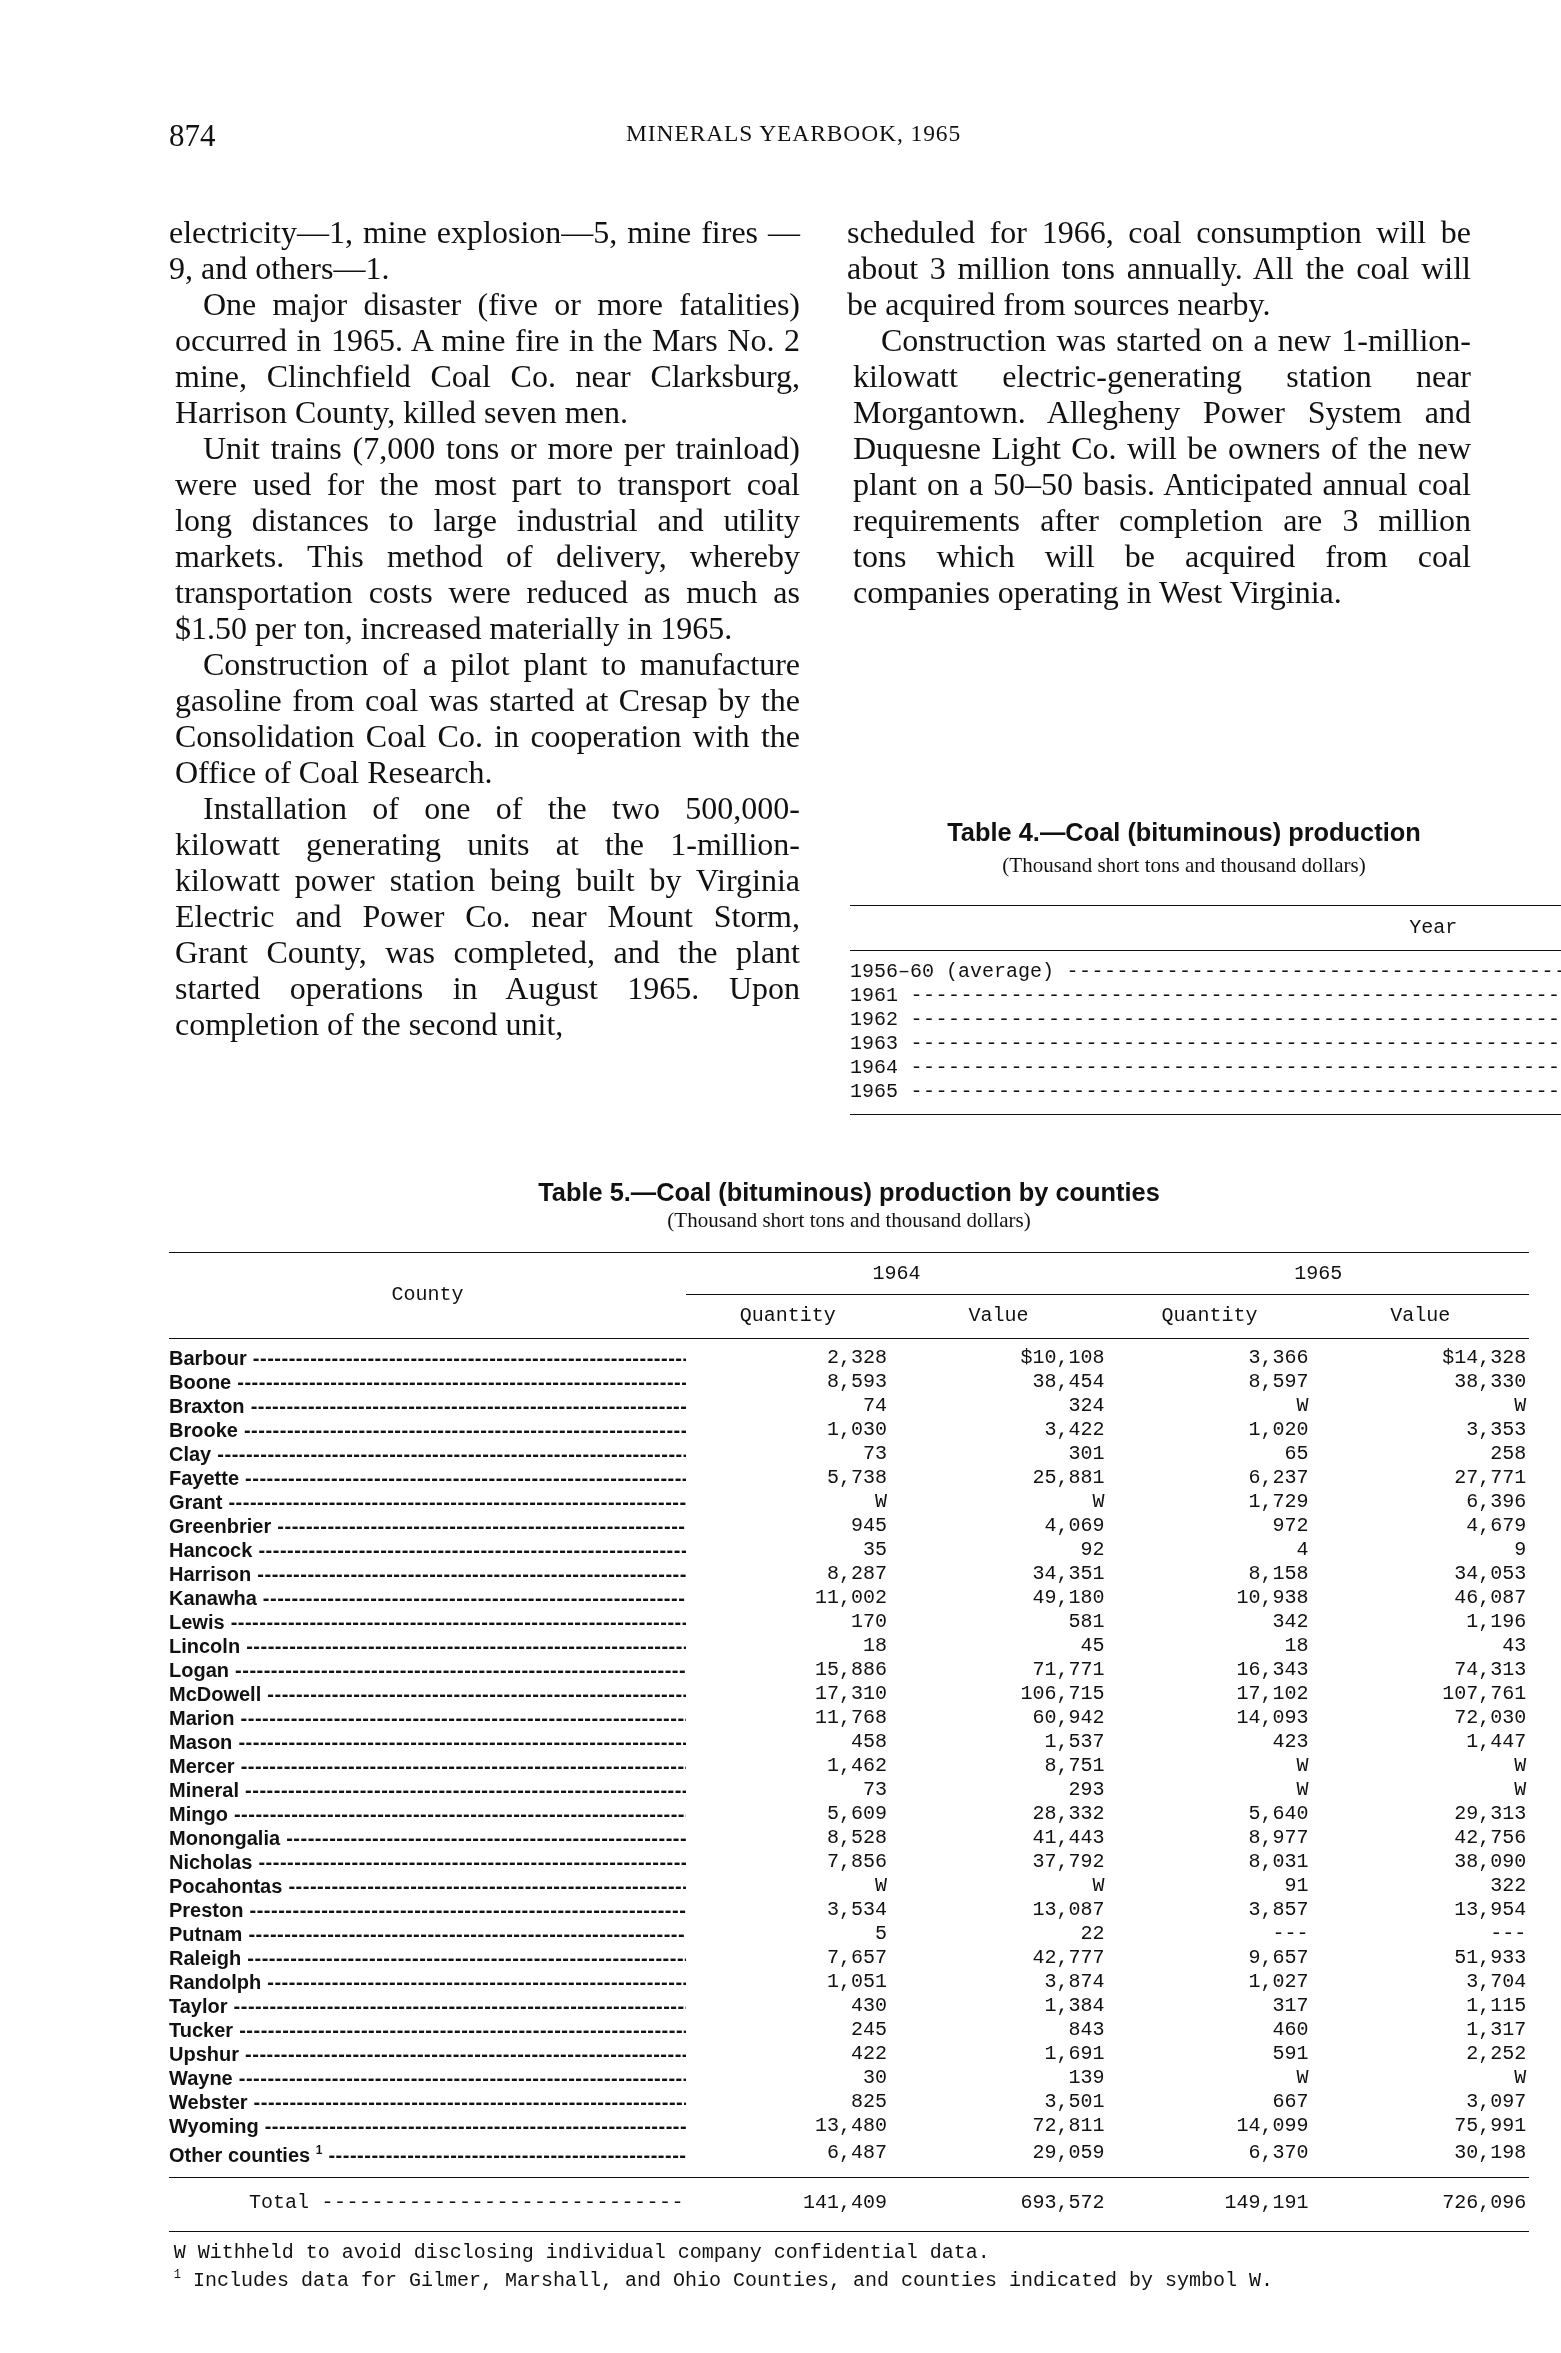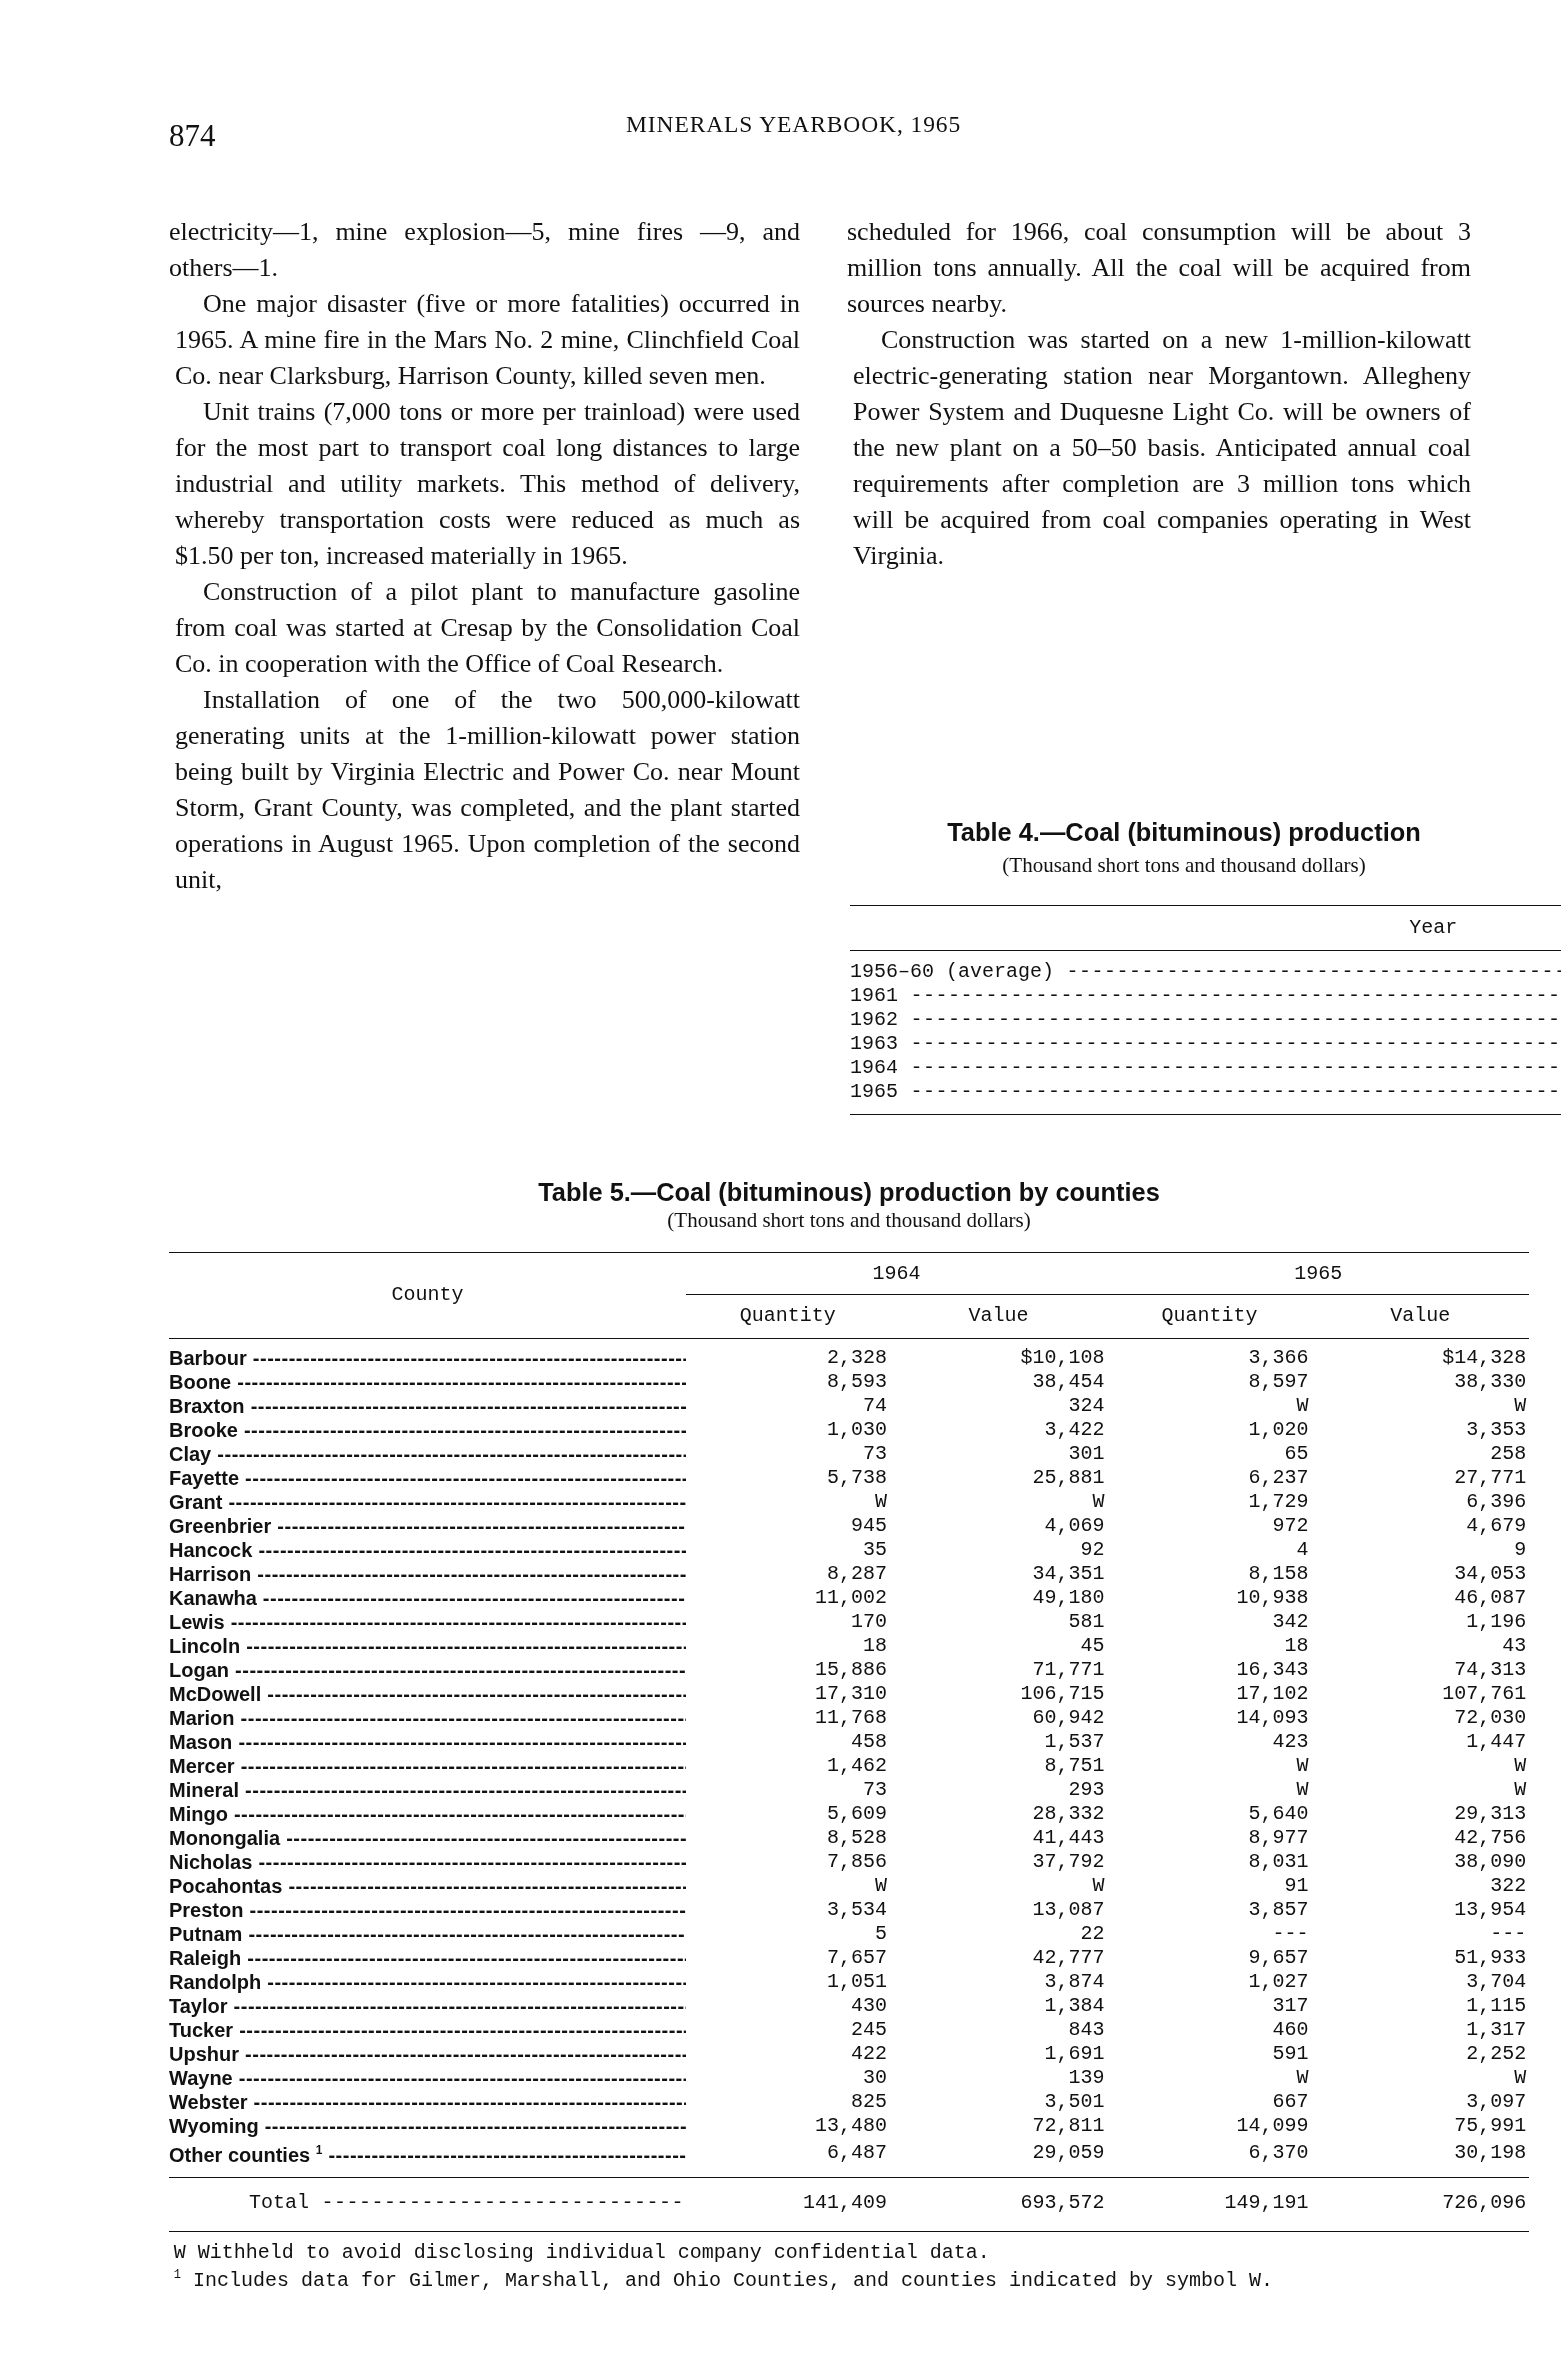--- a/index.html
+++ b/index.html
@@ -1,22 +1,22 @@
 <!DOCTYPE html>
 <html style="font-size:7.5px"><head>
 <meta charset="utf-8">
 <style>
   html, body { margin: 0; padding: 0; background: #ffffff; }
   body {
     width: 1562px; height: 2540px; position: relative; overflow: hidden;
     font-family: "Liberation Serif", "DejaVu Serif", serif; color: #111;
   }
   .page-number { position: absolute; left: 169px; top: 118px; font-size: 31px; }
-  .running-head { position: absolute; left: 626px; top: 111px; font-size: 23.5px; letter-spacing: 0.9px; text-align: right; }
-  .col { position: absolute; top: 214px; width: 631px; font-size: 26px; line-height: 36px; text-align: justify; }
+  .running-head { position: absolute; left: 626px; top: 120px; font-size: 23.5px; letter-spacing: 0.9px; text-align: right; }
+  .col { position: absolute; top: 214px; width: 631px; font-size: 32px; line-height: 36px; text-align: justify; }
   .col-left { left: 169px; }
   .col-right { left: 847px; width: 624px; }
   .col p { margin: 0; }
   .col p.indent { text-indent: 28px; margin-left: 6px; }
 
   .tbl-caption { text-align: center; font-weight: bold; font-family: "Liberation Sans", "DejaVu Sans", sans-serif; font-stretch: condensed; }
   .tbl-sub { text-align: center; }
 
   
   .t4 { position: absolute; left: 850px; top: 817px; width: 668px; }

